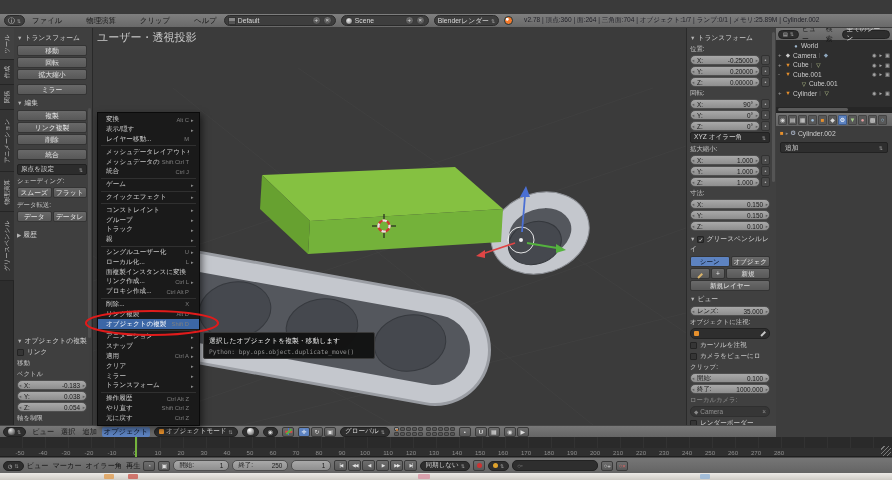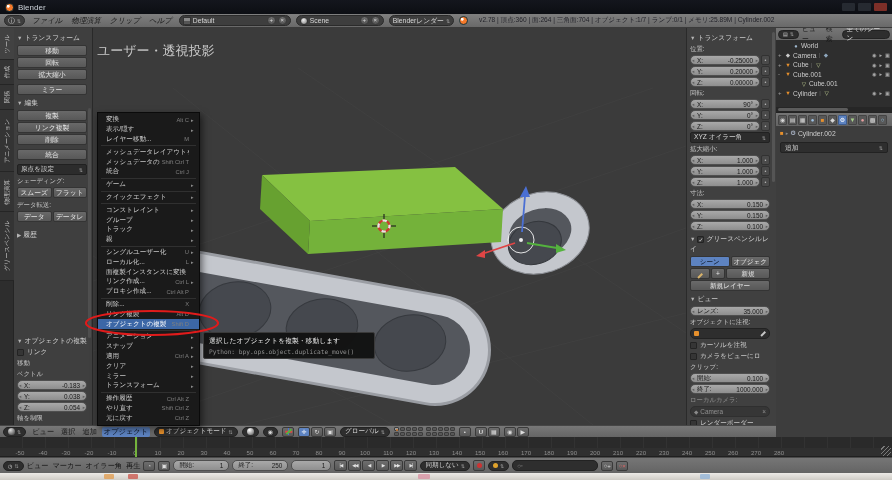--- a/index.html
+++ b/index.html
@@ -48,21 +48,21 @@
 
 .opanel{position:absolute;left:3px;right:5px;bottom:0;height:92px;}
 .nfield{position:relative;display:flex;justify-content:space-between;align-items:center;height:10px;background:linear-gradient(#a9a9a9,#8e8e8e);border:1px solid #4f4f4f;border-radius:5px;color:#191919;font-size:6.4px;padding:0 6px;margin-bottom:1px;}
 .nfield::before{content:"◂";position:absolute;left:1px;font-size:4.5px;color:rgba(0,0,0,.4);}
 .nfield::after{content:"▸";position:absolute;right:1px;font-size:4.5px;color:rgba(0,0,0,.4);}
 .chkrow{display:flex;align-items:center;gap:3px;font-size:6.6px;color:#cfcfcf;margin:2px 0;}
 .chk{width:7px;height:7px;background:#353535;border:1px solid #232323;border-radius:1px;color:#ddd;font-size:6px;line-height:6px;text-align:center;}
 
 
 .viewport{position:absolute;left:93px;top:0;width:593px;height:397px;background:#3b3b3b;overflow:hidden;}
-.vp-label{position:absolute;left:4px;top:14px;font-size:13px;color:#c9c9c9;font-family:Liberation Serif, serif;}
+.vp-label{position:absolute;left:4px;top:2px;font-size:11px;color:#c9c9c9;font-family:Liberation Serif, serif;}
 
 
 .v3dheader{position:absolute;left:0;top:397px;width:776px;height:12px;background:linear-gradient(#787878,#656565);border-top:1px solid #464646;display:flex;align-items:center;gap:4px;padding:0 3px;font-size:7.2px;color:#141414;}
 .hmenu{padding:0 2px;color:#141414;}
 .hmenu.active{background:#5d83c1;border-radius:2px;color:#0b1322;}
 .dpill{display:flex;align-items:center;gap:2px;background:#2e2e2e;border:1px solid #222;border-radius:6px;height:10px;padding:0 4px;color:#d8d8d8;font-size:6.6px;}
 .dot{width:5px;height:5px;border-radius:1px;background:#e7902c;}
 .sphereico{width:7px;height:7px;border-radius:50%;background:radial-gradient(circle at 35% 30%,#fff,#888 70%);}
 .mbtn{width:12px;height:10px;background:linear-gradient(#6d6d6d,#585858);border:1px solid #3a3a3a;border-radius:2px;display:flex;align-items:center;justify-content:center;font-size:6px;color:#ddd;}
 .mbtn.active{background:#5d83c1;color:#fff;}
@@ -137,36 +137,27 @@
 
 
 .taskbar{position:absolute;left:0;top:473px;width:892px;height:7px;background:linear-gradient(#eceae6,#cfccc6);}
 .tb-blob{position:absolute;top:1px;height:5px;border-radius:1px;opacity:.75;}
 </style>
 </head>
 <body>
 
 <div class="screen">
 
-  <div class="titlebar">
-    <span class="blogo"></span>
-    <span class="title">Blender</span>
-    <span class="win-controls">
-      <span class="win-btn"></span>
-      <span class="win-btn"></span>
-      <span class="win-btn close"></span>
-    </span>
-  </div>
 
   <div class="infobar">
     <span class="hpill">
         <span>ⓘ</span>
         <span class="mini">⇅</span>
       </span>
-    <span id="topbar-menus" style="display:flex;gap:5px;font-style:italic;">
+    <span id="topbar-menus" style="display:flex;gap:20px;">
         <span class="imenu">ファイル</span>
         <span class="imenu">物理演算</span>
         <span class="imenu">クリップ</span>
         <span class="imenu">ヘルプ</span>
       </span>
     <span class="hpill" style="width:112px;justify-content:flex-start;">
       <span class="gridico"></span>
       <span style="flex:1;">Default</span>
       <span class="roundbtn">+</span>
       <span class="roundbtn">×</span>

